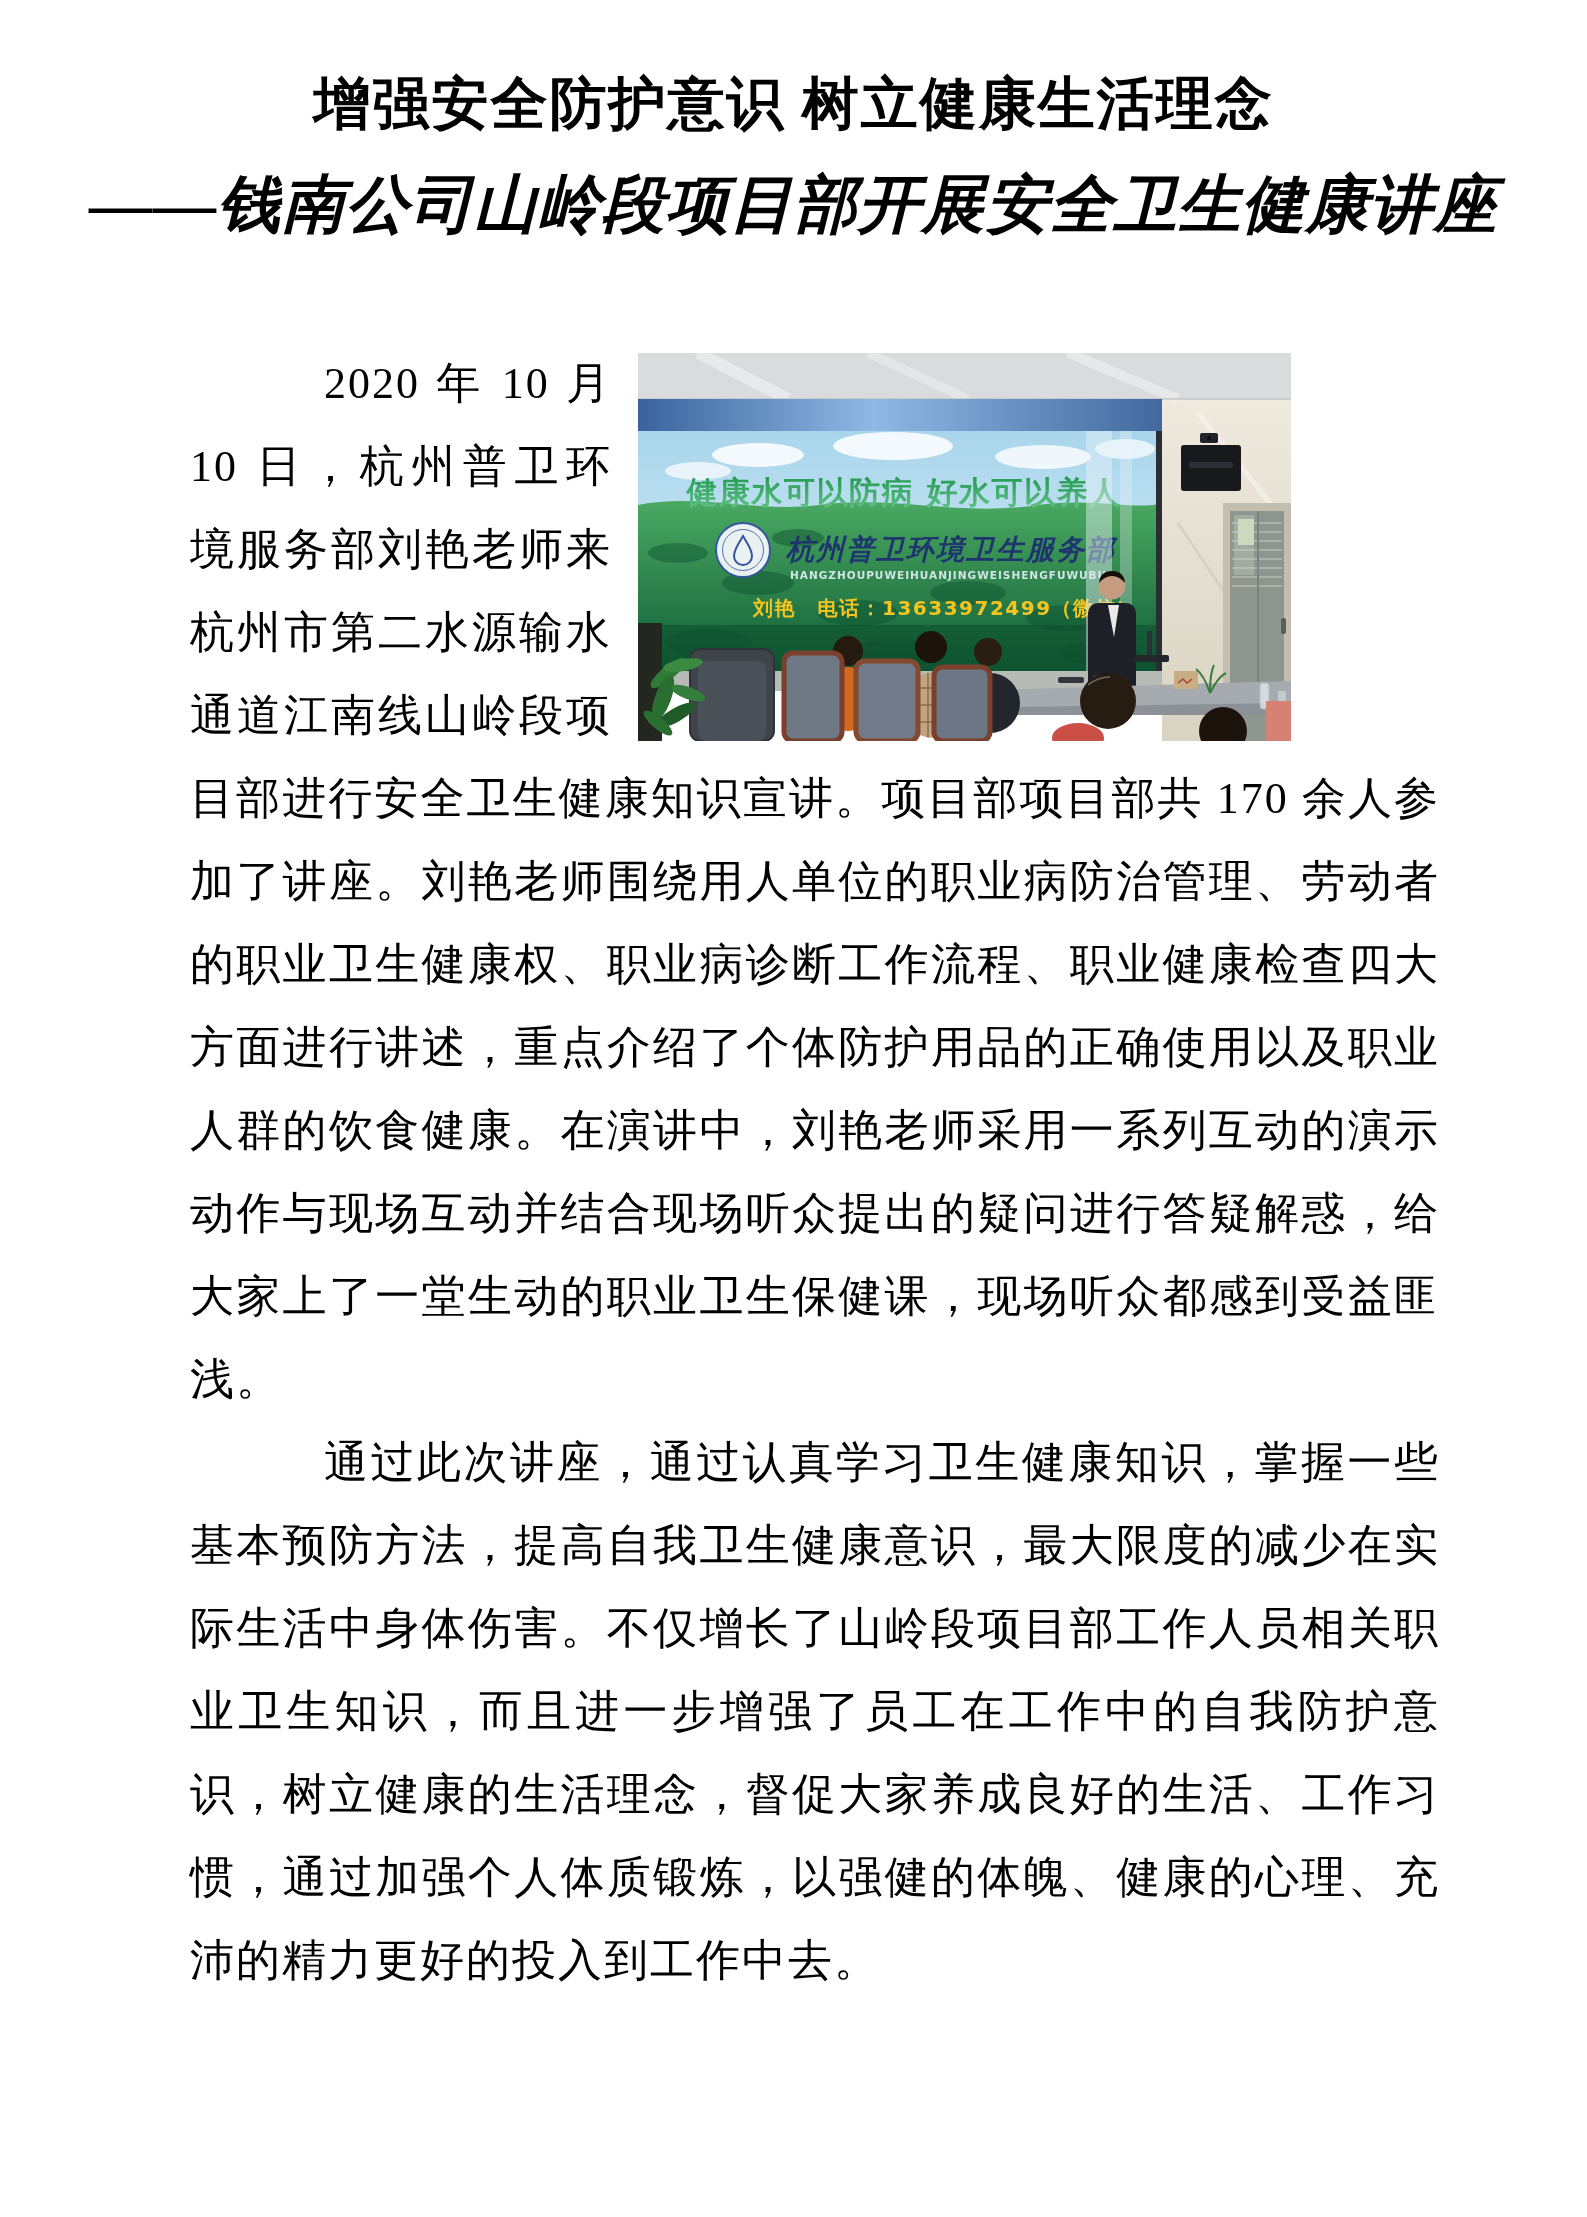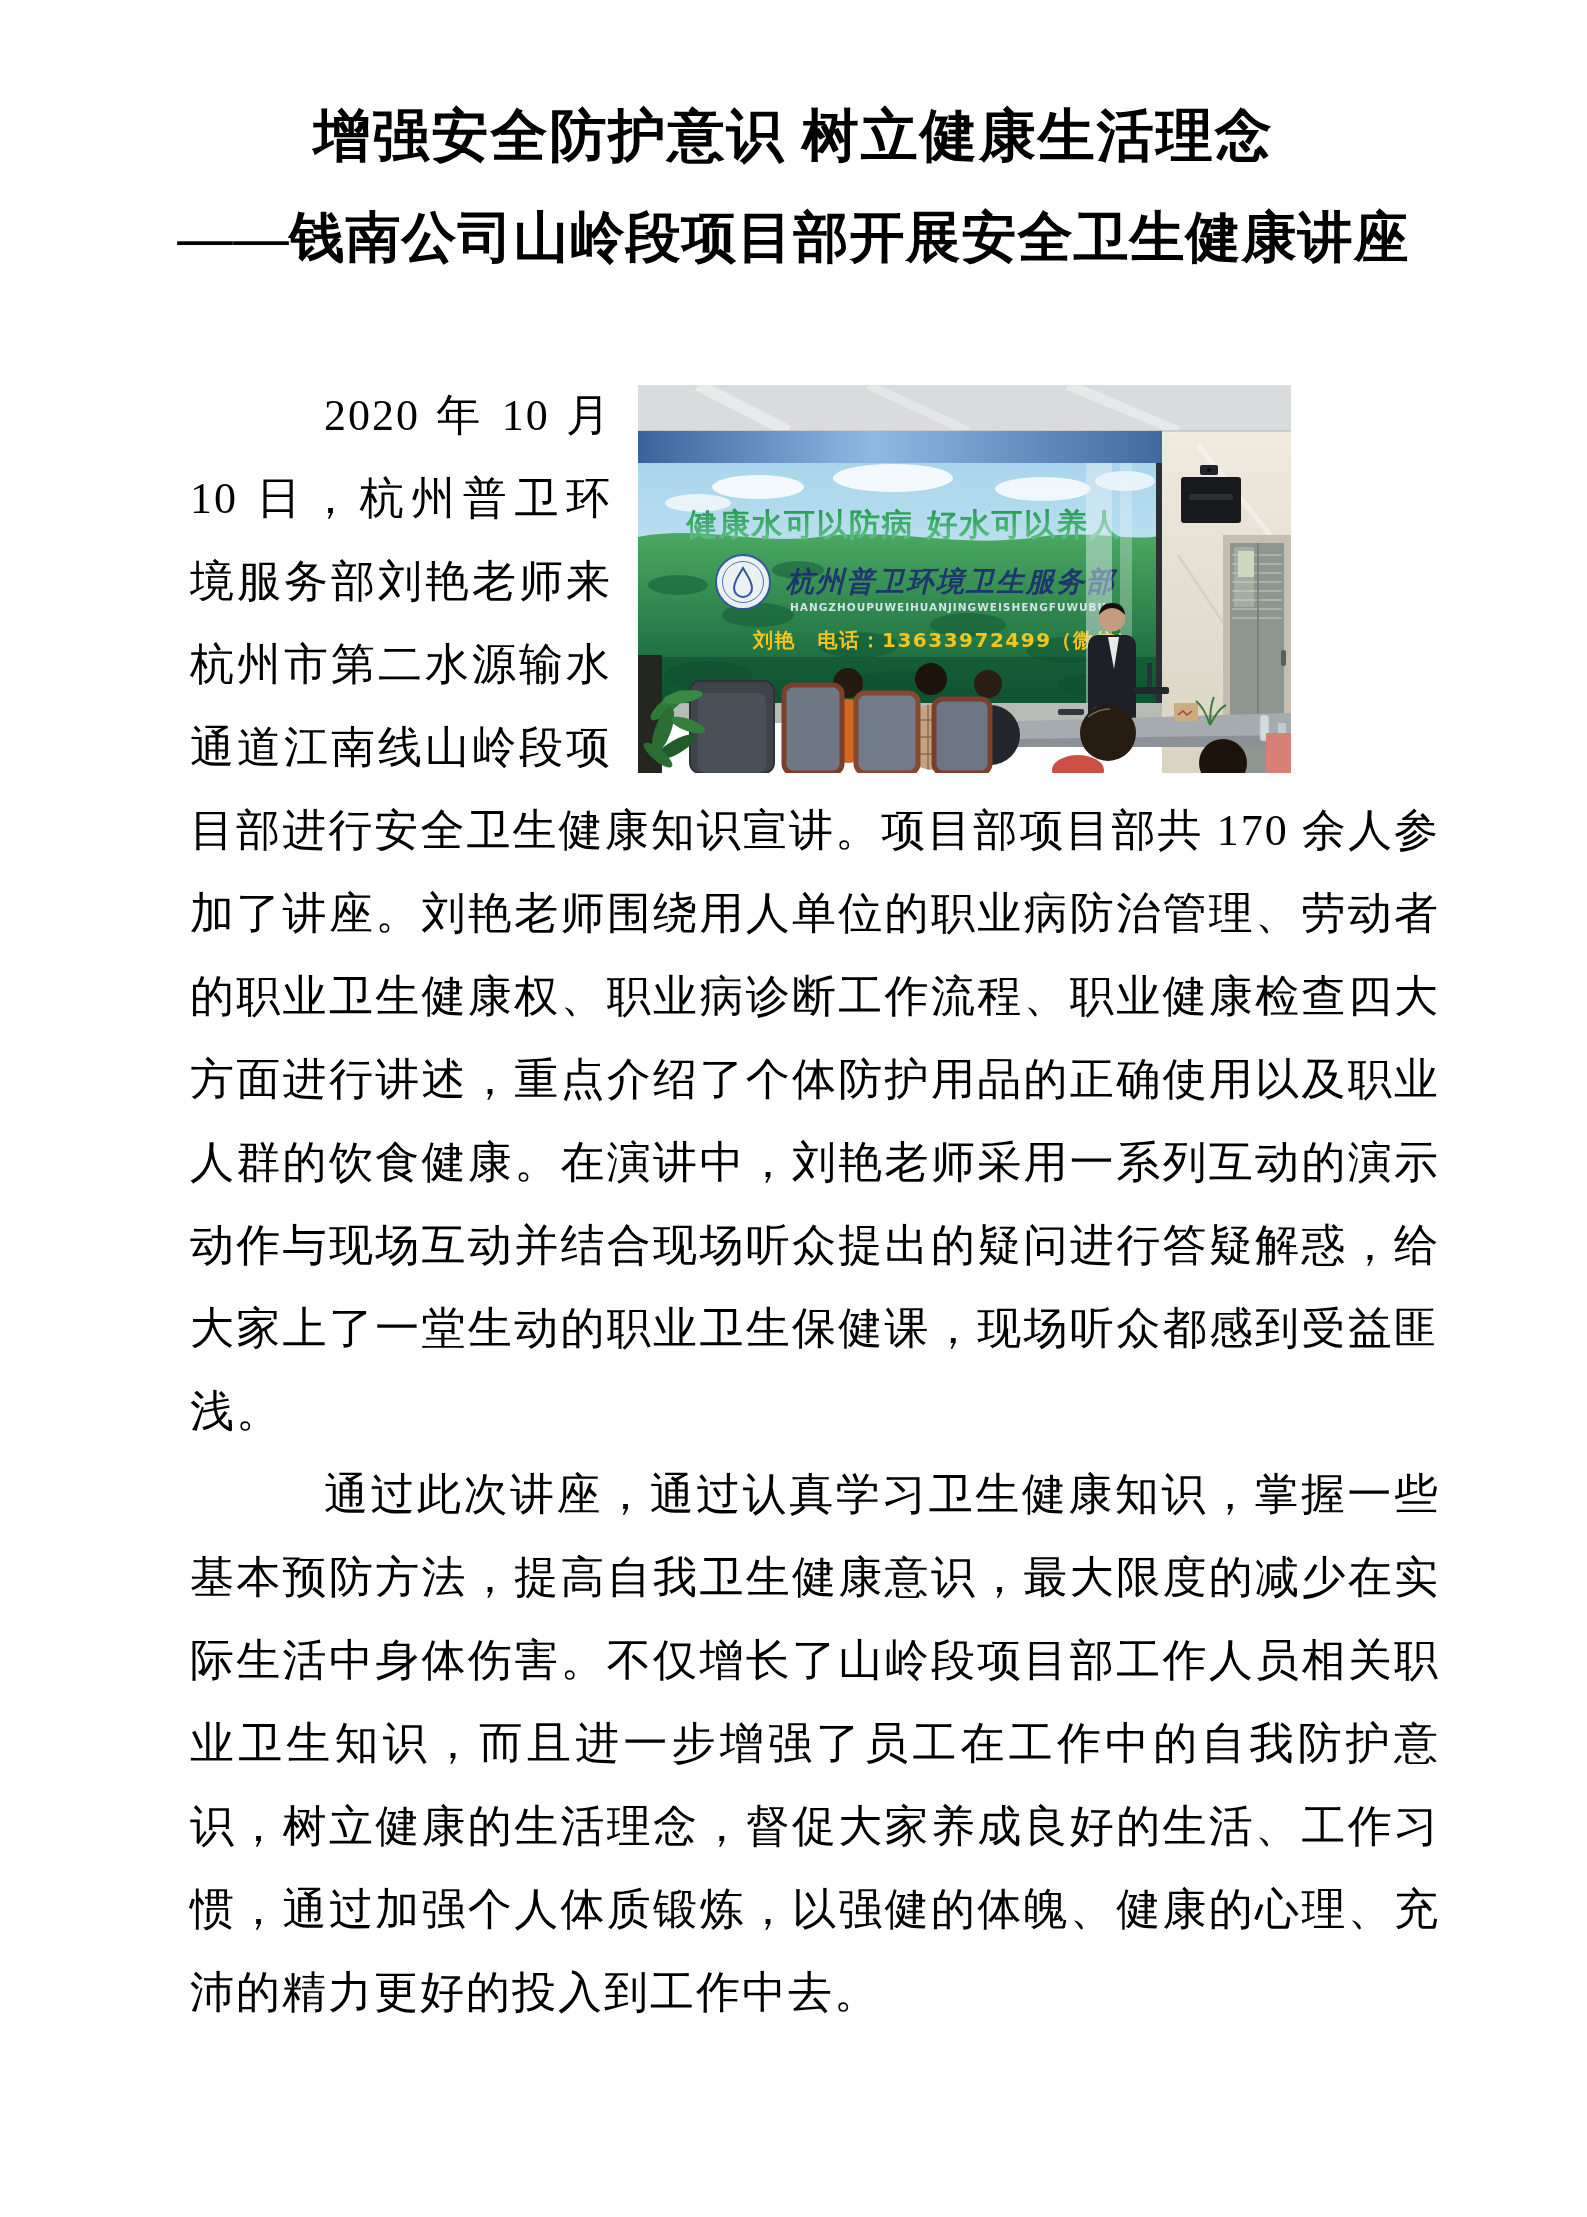--- a/index.html
+++ b/index.html
@@ -5,39 +5,40 @@
   html,body{margin:0;padding:0;background:#ffffff;}
   .page{
     position:relative;
     width:1587px;height:2217px;
     margin:0 auto;
     background:#ffffff;
     font-family:"Liberation Serif","DejaVu Serif",serif;
     color:#000;
     overflow:hidden;
     box-sizing:border-box;
-    padding-top:100px;
+    padding-top:68px;
   }
   .doc-title{
     margin:0;
     text-align:center;
     font-size:57px;
     line-height:71px;
     font-weight:bold;
     letter-spacing:2px;
     color:#000;
   }
   .doc-subtitle{
     margin:36px 0 0 0;
     text-align:center;
-    font-size:55px;
+    font-size:63px;
     line-height:61px;
     font-weight:bold;
     letter-spacing:1px;
     color:#000;
+    font-style:italic;
   }
   .doc-body{
     margin:106px 147px 0 190px;
     width:1250px;
     font-size:44px;
     line-height:83px;
     letter-spacing:2px;
     text-align:justify;
     text-justify:inter-character;
   }

